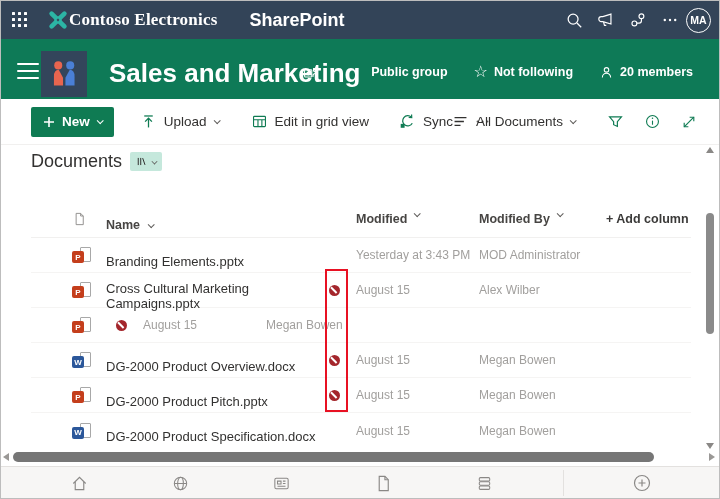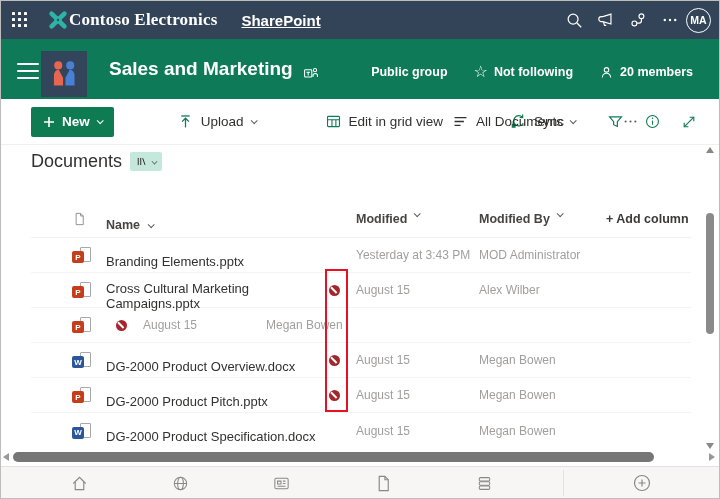--- a/index.html
+++ b/index.html
@@ -8,40 +8,40 @@
   #app { position:relative; width:720px; height:499px; border:1px solid #bdbdbd; overflow:hidden; background:#fff; }
 
   
   .topbar { position:absolute; left:0; top:0; width:100%; height:38px;
             background:var(--topbar-bg,#334458); display:flex; align-items:center; }
   .waffle { width:38px; height:38px; display:flex; align-items:center; justify-content:center; cursor:pointer; }
   .waffle .dots { display:grid; grid-template-columns:repeat(3,4px); grid-template-rows:repeat(3,4px); gap:2px; }
   .waffle .dots i { width:3px; height:3px; background:#fff; border-radius:0.5px; }
   .brandwrap { display:flex; align-items:center; margin-left:8px; cursor:pointer; }
   .brand { color:#fff; font-family:"Liberation Serif", serif; font-weight:bold; font-size:17px; letter-spacing:0.2px; }
-  .product { color:#fff; font-size:15px; font-weight:bold; margin-left:24px; cursor:pointer;text-decoration:underline; }
+  .product { color:#fff; font-size:18px; font-weight:bold; margin-left:32px; cursor:pointer; }
   .top-right { position:absolute; right:8px; top:0; height:38px; display:flex; align-items:center; }
   .tbtn { width:32px; height:32px; display:flex; align-items:center; justify-content:center; cursor:pointer; }
   .avatar { width:25px; height:25px; border:1.5px solid #fff; border-radius:50%; color:#fff;
             font-size:10.5px; font-weight:bold; display:flex; align-items:center; justify-content:center; cursor:pointer; }
 
   
   .siteheader { position:absolute; left:0; top:38px; width:100%; height:60px; background:var(--header-bg,#0e7a57); }
   .hamburger { position:absolute; left:16px; top:24px; width:22px; cursor:pointer; }
   .hamburger i { display:block; height:2px; background:#fff; margin-bottom:5px; border-radius:1px; }
   .sitelogo { position:absolute; left:40px; top:12px; width:46px; height:46px; background:#33455b; cursor:pointer; }
-  .sitetitle { position:absolute; left:108px; top:19px; color:#fff; font-size:19px; font-weight:bold; cursor:pointer; }
+  .sitetitle { position:absolute; left:108px; top:19px; color:#fff; font-size:26px; font-weight:bold; cursor:pointer; }
   .teams-ic { position:absolute; left:302px; top:26px; cursor:pointer; }
   .site-right { position:absolute; right:26px; top:3px; height:60px; display:flex; align-items:center; gap:26px; color:#fff; font-size:12.5px; font-weight:bold; }
   .site-chip { display:flex; align-items:center; gap:6px; }
   .star { font-size:16px; line-height:1; font-weight:normal; }
 
   
   .toolbar { position:absolute; left:0; top:98px; width:100%; height:46px; background:#fff; border-bottom:1px solid #f1f0ef;
-             display:flex; align-items:center; font-size:13.5px; color:#323130;gap:37px; }
+             display:flex; align-items:center; font-size:13.5px; color:#323130; }
   .newbtn { margin-left:30px; height:30px; padding:0 12px; background:var(--accent,#0f7b53); color:#fff; border:none;
             border-radius:2px; font-size:13.5px; font-weight:bold; display:flex; align-items:center; gap:7px; cursor:pointer;
             font-family:"Liberation Sans", sans-serif; }
   .tool { display:flex; align-items:center; gap:7px; cursor:pointer; padding:6px 4px; }
   .tool.upload { margin-left:22px; } .tool.grid { margin-left:24px; } .tool.sync { margin-left:22px; }
   .tool.more3 { margin-left:14px; }
   .toolbar-right { position:absolute; right:18px; display:flex; align-items:center; gap:12px; }
   .chev { display:inline-block; width:5px; height:5px; border-right:1.4px solid currentColor; border-bottom:1.4px solid currentColor;
           transform:rotate(45deg) translateY(-1px); }
   .chev.white { border-color:#fff; }

